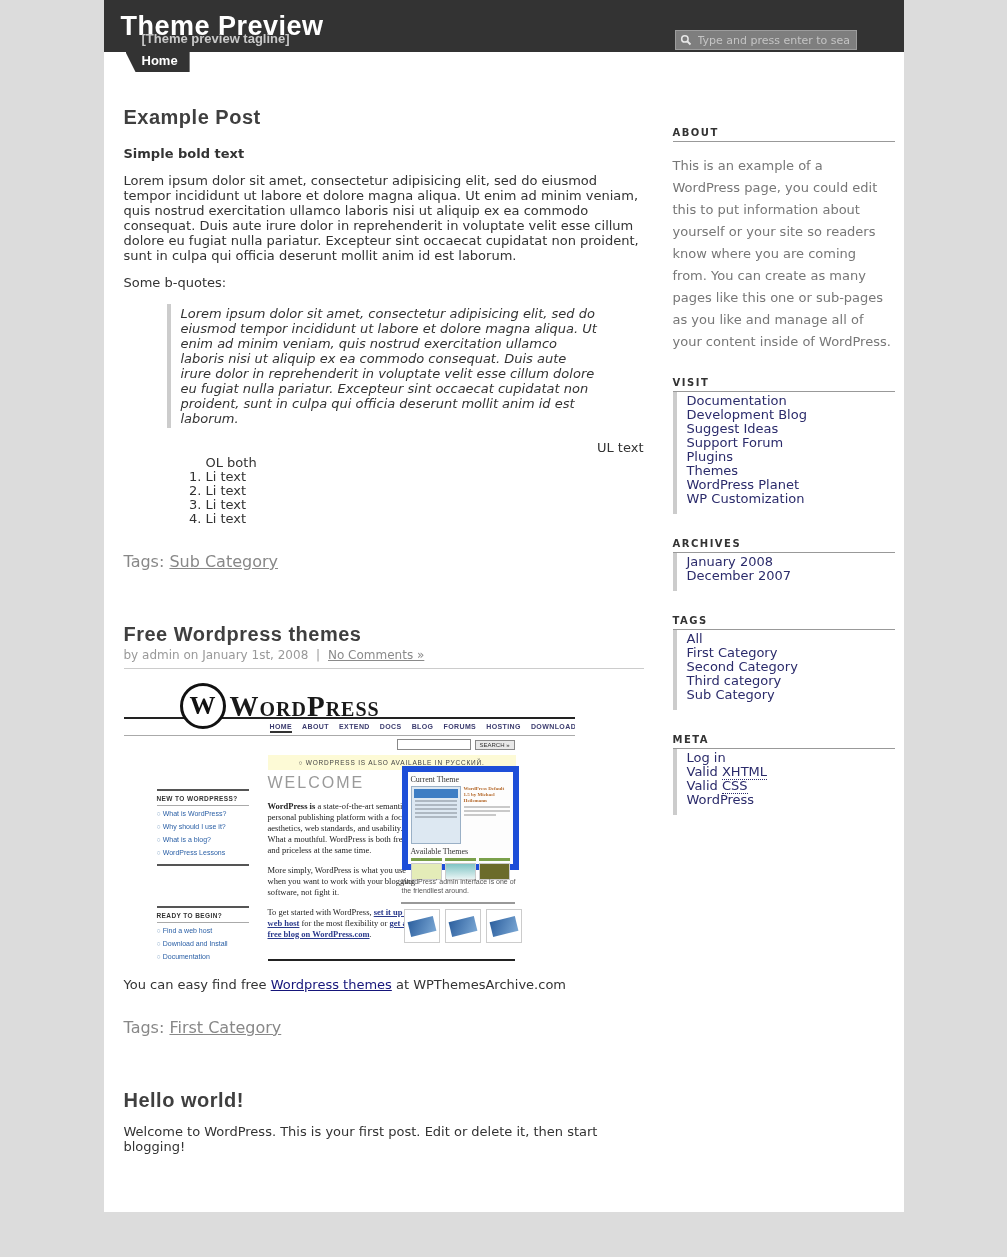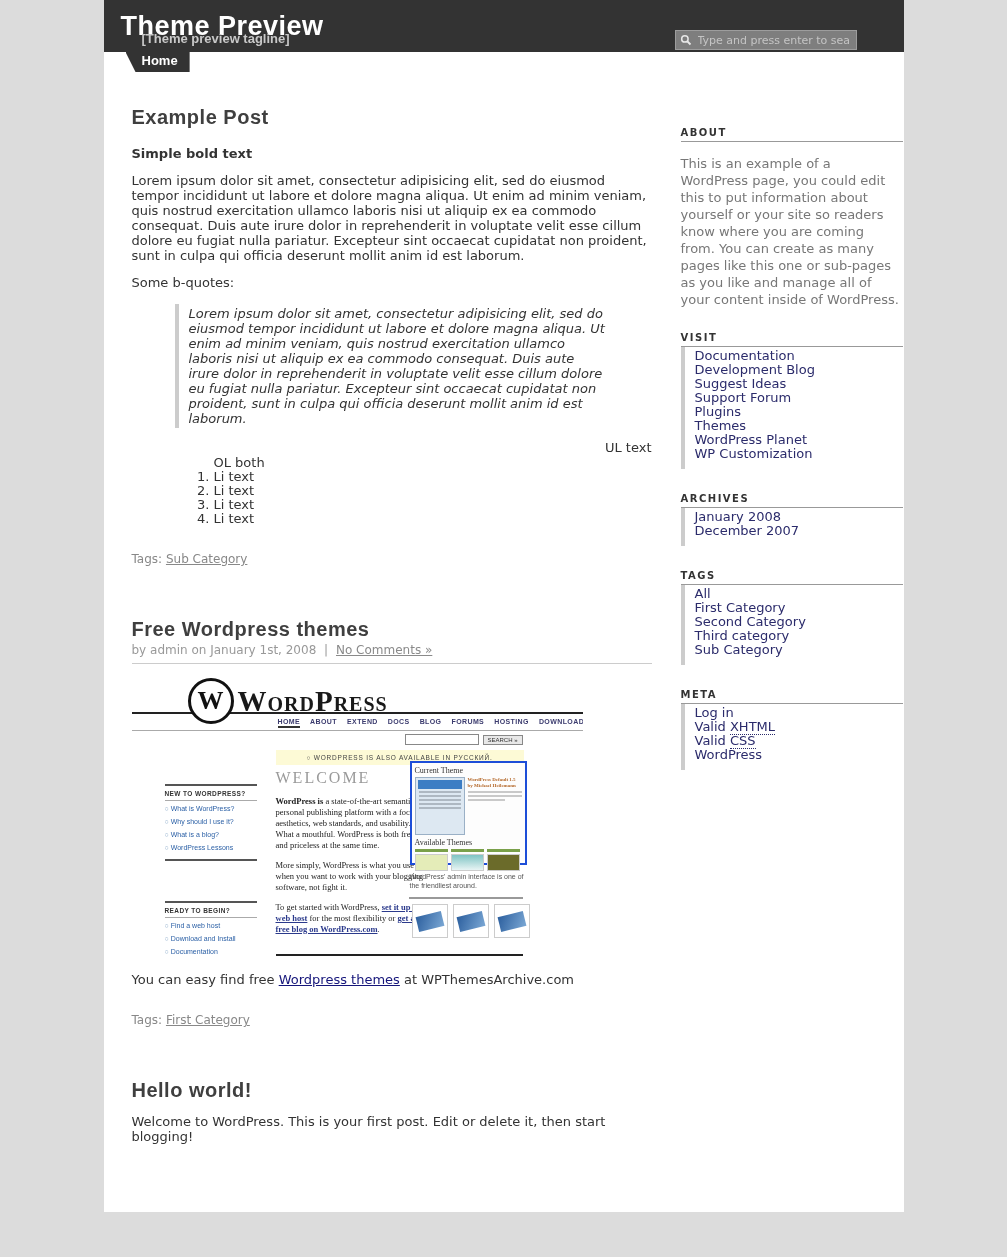--- a/index.html
+++ b/index.html
@@ -20,51 +20,51 @@
   .search-input::placeholder{color:#c4c4c4;opacity:1;}
 
   
   .tab-row{background:#fff;height:20px;position:relative;}
   .home-tab{position:absolute;left:22px;top:0;background:#333;color:#fff;font-weight:bold;
     font-size:13px;font-family:"Liberation Sans",sans-serif;padding:1px 12px 4px 16px;
     clip-path:polygon(0 0,100% 0,100% 100%,10px 100%);cursor:pointer;}
 
   
   .content{background:#fff;display:flex;align-items:flex-start;padding-bottom:50px;min-height:1090px;}
-  .main{width:520px;margin-left:28px;}
+  .main{width:520px;margin-left:20px;}
   .sidebar{width:222px;margin-left:29px;}
 
   
   .post{margin-top:34px;}
   .post + .post{margin-top:52px;}
   .post-title{font-family:"Liberation Sans",sans-serif;font-size:20px;font-weight:bold;
     color:#3f3f3f;letter-spacing:.5px;margin:0;}
   .post-meta{font-size:12px;color:#999;padding:2px 0 6px;border-bottom:1px solid #ccc;}
   .post-meta a{color:#8a8a8a;text-decoration:underline;cursor:pointer;}
   .pipe{margin:0 4px;}
   .entry{font-size:13px;color:#333;line-height:15px;}
   .bold-sub{font-weight:bold;margin:17px 0 0;}
   .para{margin:12px 0 0;}
   blockquote.bq{margin:14px 0 0 43px;border-left:4px solid #ccc;padding:2px 0 2px 10px;
     font-style:italic;width:420px;}
   .ul-line{margin:12px 0 0 42px;text-align:right;}
   .ol-head{margin:0 0 0 82px;}
   ol.li-list{margin:0;padding:0 0 0 82px;line-height:14px;}
   ol.li-list li{margin:0;}
-  .tags-line{margin-top:26px;font-size:12px;color:#888;}
+  .tags-line{margin-top:26px;font-size:16px;color:#888;}
   .tags-line a{color:#888;text-decoration:underline;cursor:pointer;}
   .closing{margin-top:14px;font-size:13px;}
   .closing a{color:#15157a;text-decoration:underline;cursor:pointer;}
 
   
   .side-sec{margin-top:24px;}
   .side-sec.first{margin-top:55px;}
   .side-head{font-size:10px;font-weight:bold;color:#333;letter-spacing:1.5px;
     border-bottom:1px solid #999;padding-bottom:3px;}
-  .about-text{margin-top:13px;font-size:13px;color:#777;line-height:17px;}
+  .about-text{margin-top:13px;font-size:13px;color:#777;line-height:22px;}
   ul.side-list{margin:0;border-left:4px solid #ccc;padding:2px 0 8px 10px;list-style:none;}
   ul.side-list li{font-size:13px;line-height:14px;color:#2b2b6b;cursor:pointer;}
   .abbr{border-bottom:1px dotted #2b2b6b;}
 
   
   .shot{position:relative;width:451px;height:282px;margin-top:12px;background:#fff;
     font-family:"Liberation Serif",serif;overflow:hidden;}
   .shot-topline{position:absolute;top:36px;left:0;width:451px;border-top:2px solid #222;}
   .shot-logo{position:absolute;top:2px;left:56px;display:flex;align-items:center;z-index:2;}
   .logo-circle{width:40px;height:40px;border-radius:50%;border:3px solid #111;background:#fff;
@@ -83,24 +83,24 @@
     font-family:"Liberation Sans",sans-serif;font-size:6.5px;letter-spacing:.8px;
     padding:4px 0;text-align:center;}
   .shot-leftcol{position:absolute;left:33px;top:108px;width:92px;font-family:"Liberation Sans",sans-serif;}
   .shot-group{border-bottom:2px solid #555;padding-bottom:6px;}
   .shot-group.g2{margin-top:40px;}
   .shot-h{font-size:6.5px;font-weight:bold;color:#333;letter-spacing:.4px;
     border-top:2px solid #555;border-bottom:1px solid #aaa;padding:4px 0 3px;}
   .shot-link{font-size:7px;color:#2a5fa5;line-height:11px;margin-top:2px;}
   .shot-link::before{content:"○ ";color:#88a8c8;}
   .shot-center{position:absolute;left:144px;top:93px;width:153px;}
-  .shot-welcome{font-family:Liberation Serif, serif;font-size:16px;color:#9a9a9a;letter-spacing:2px;}
+  .shot-welcome{font-family:Liberation Sans, sans-serif;font-size:16px;color:#9a9a9a;letter-spacing:2px;}
   .shot-center p{font-size:8.5px;line-height:11px;color:#222;margin:9px 0 0;}
   .shot-center .lnk{font-weight:bold;color:#2b3a8c;text-decoration:underline;}
-  .ct-box{position:absolute;left:278px;top:85px;width:117px;height:104px;border:2px solid #1d4ed8;
+  .ct-box{position:absolute;left:278px;top:85px;width:117px;height:104px;border:6px solid #1d4ed8;
     background:#fdfdfd;padding:3px;box-sizing:border-box;}
   .ct-label{font-size:8px;color:#333;}
   .ct-row{display:flex;gap:3px;margin:2px 0 3px;}
   .ct-thumb{width:44px;height:52px;background:#dde8f2;border:1px solid #9ab0c6;padding:2px;}
   .ct-thumb .bar{height:9px;background:#3c7dc4;margin-bottom:2px;}
   .ct-thumb .ln{height:2px;background:#aeb8c2;margin:2px 1px;}
   .ct-info{flex:1;}
   .ct-title{font-size:5px;font-weight:bold;color:#b4682a;line-height:6px;}
   .ct-bar{height:2px;background:#c9c9c9;margin-top:2px;}
   .ct-bar.short{width:70%;}

